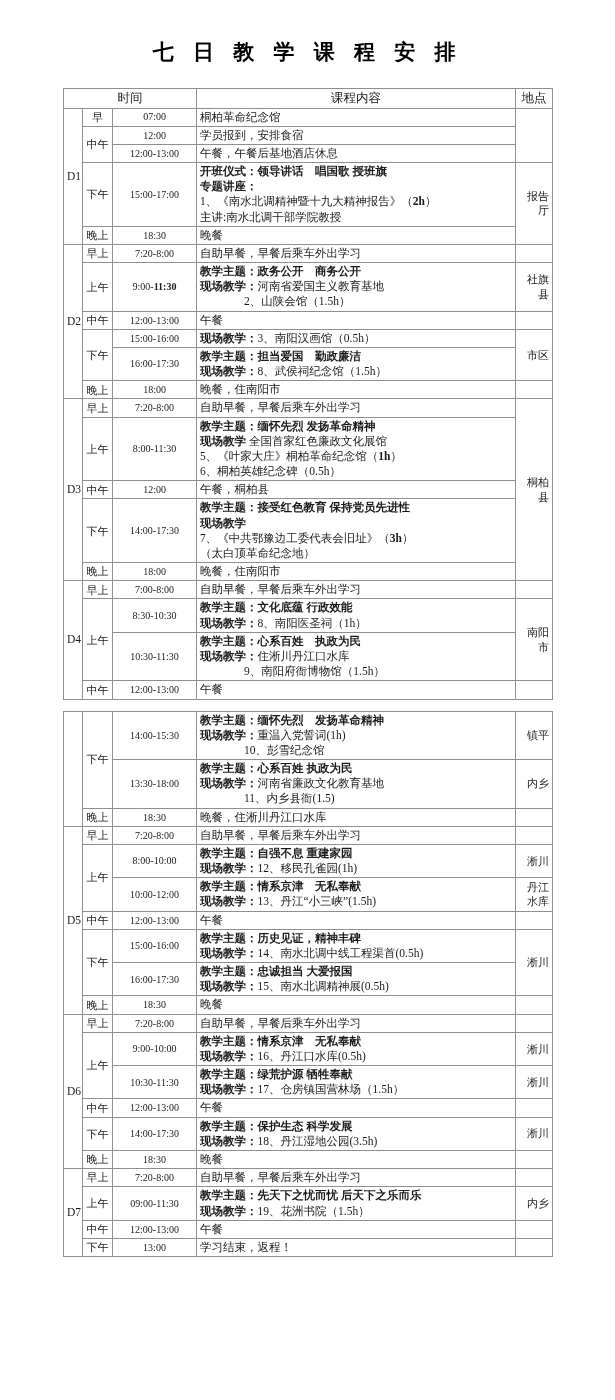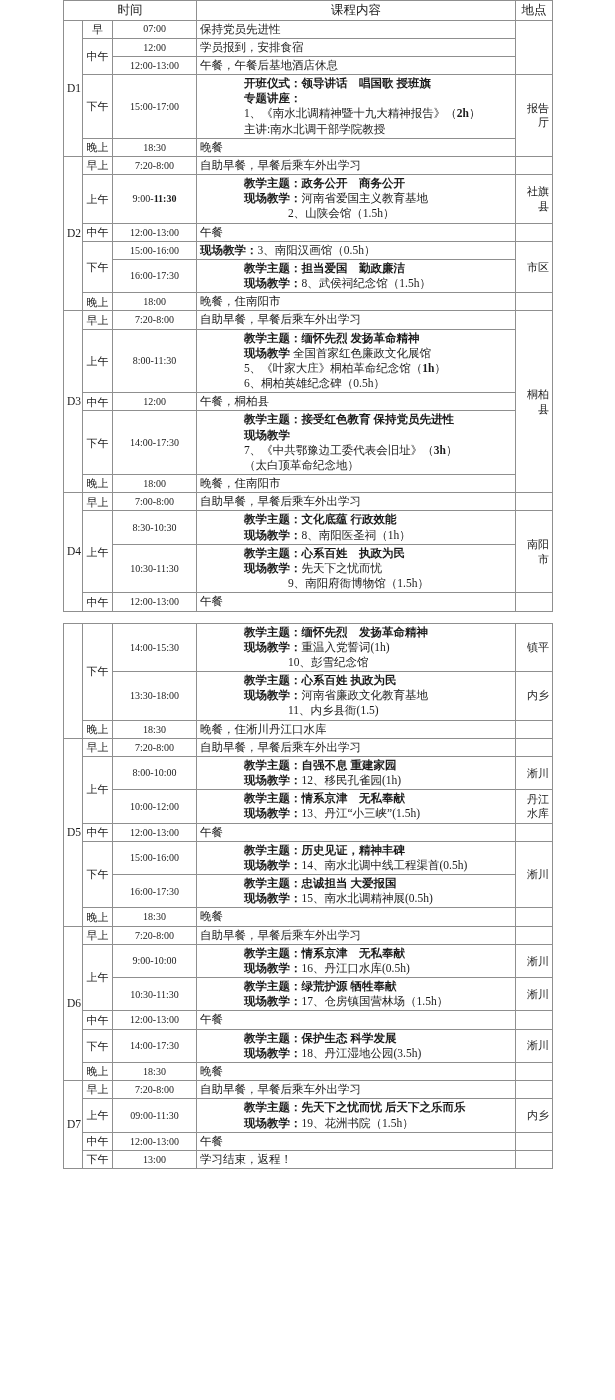--- a/index.html
+++ b/index.html
@@ -78,61 +78,62 @@
     font-size: 11.5px;
     padding-left: 4px;
   }
   td.place {
     text-align: right;
     font-size: 11px;
     line-height: 1.35;
   }
   .b { font-weight: bold; }
   .ind { display: inline-block; width: 44px; }
-  .line { display: block; white-space: nowrap; margin-left: 44px; }
+  .line { display: block; white-space: nowrap; }
   .gap {
     height: 11px;
     width: 489px;
     background: #ffffff;
   }
   .note {
     width: 489px;
     text-align: center;
     font-size: 12.5px;
     font-weight: bold;
     padding-top: 13px;
     letter-spacing: 0.3px;
   }
 </style>
 </head>
 <body>
 
 <div class="page">
 
+  <div class="doc-title">七 日 教 学 课 程 安 排</div>
 
   <table class="sched">
     <colgroup>
       <col class="c-day">
         <col class="c-per">
         <col class="c-time">
         <col class="c-cont">
         <col class="c-place">
     </colgroup>
     <tbody>
       <tr class="hdr">
         <td colspan="3">时间</td>
         <td>课程内容</td>
         <td>地点</td>
       </tr>
 
       <tr>
         <td class="day" rowspan="5">D1</td>
         <td class="per">早</td>
         <td class="time">07:00</td>
-        <td class="cont">保持党员先进性</td>
+        <td class="cont">桐柏革命纪念馆</td>
         <td class="place" rowspan="3"></td>
       </tr>
       <tr>
         <td class="per" rowspan="2">中午</td>
         <td class="time">12:00</td>
         <td class="cont">学员报到，安排食宿</td>
       </tr>
       <tr>
         <td class="time">12:00-13:00</td>
         <td class="cont">午餐，午餐后基地酒店休息</td>
@@ -248,21 +249,21 @@
         <td class="cont">
           <span class="line b">教学主题：文化底蕴 行政效能</span>
           <span class="line"><span class="b">现场教学：</span><span>8、南阳医圣祠（1h）</span></span>
         </td>
         <td class="place" rowspan="2">南阳市</td>
       </tr>
       <tr>
         <td class="time">10:30-11:30</td>
         <td class="cont">
           <span class="line b">教学主题：心系百姓　执政为民</span>
-          <span class="line"><span class="b">现场教学：</span><span>先天下之忧而忧</span></span>
+          <span class="line"><span class="b">现场教学：</span><span>住淅川丹江口水库</span></span>
           <span class="line"><span class="ind"></span><span>9、南阳府衙博物馆（1.5h）</span></span>
         </td>
       </tr>
       <tr>
         <td class="per">中午</td>
         <td class="time">12:00-13:00</td>
         <td class="cont">午餐</td>
         <td class="place"></td>
       </tr>
     </tbody>

